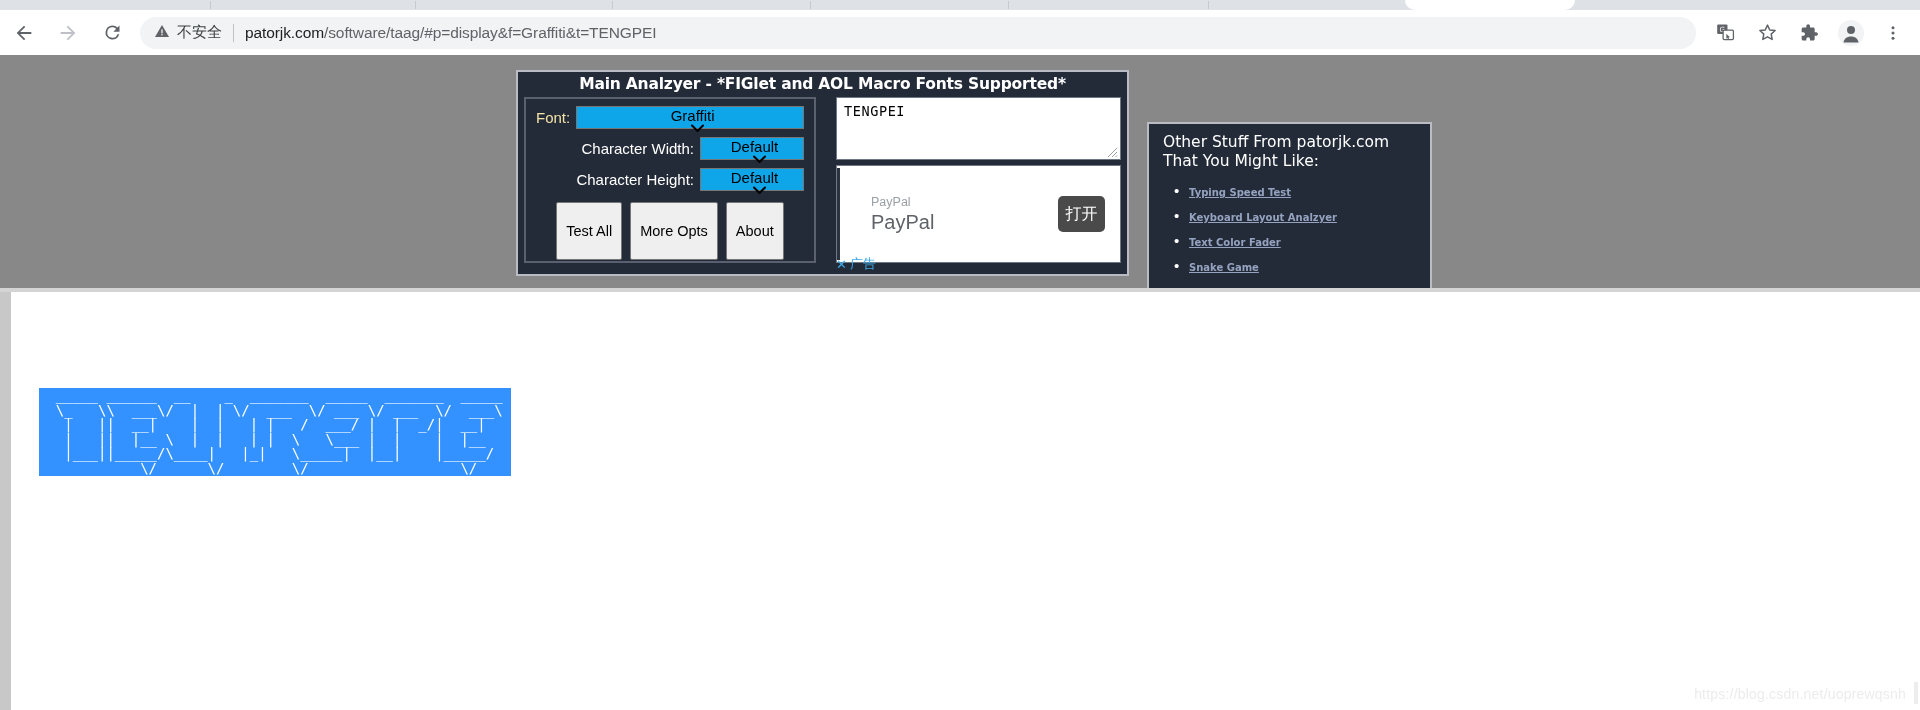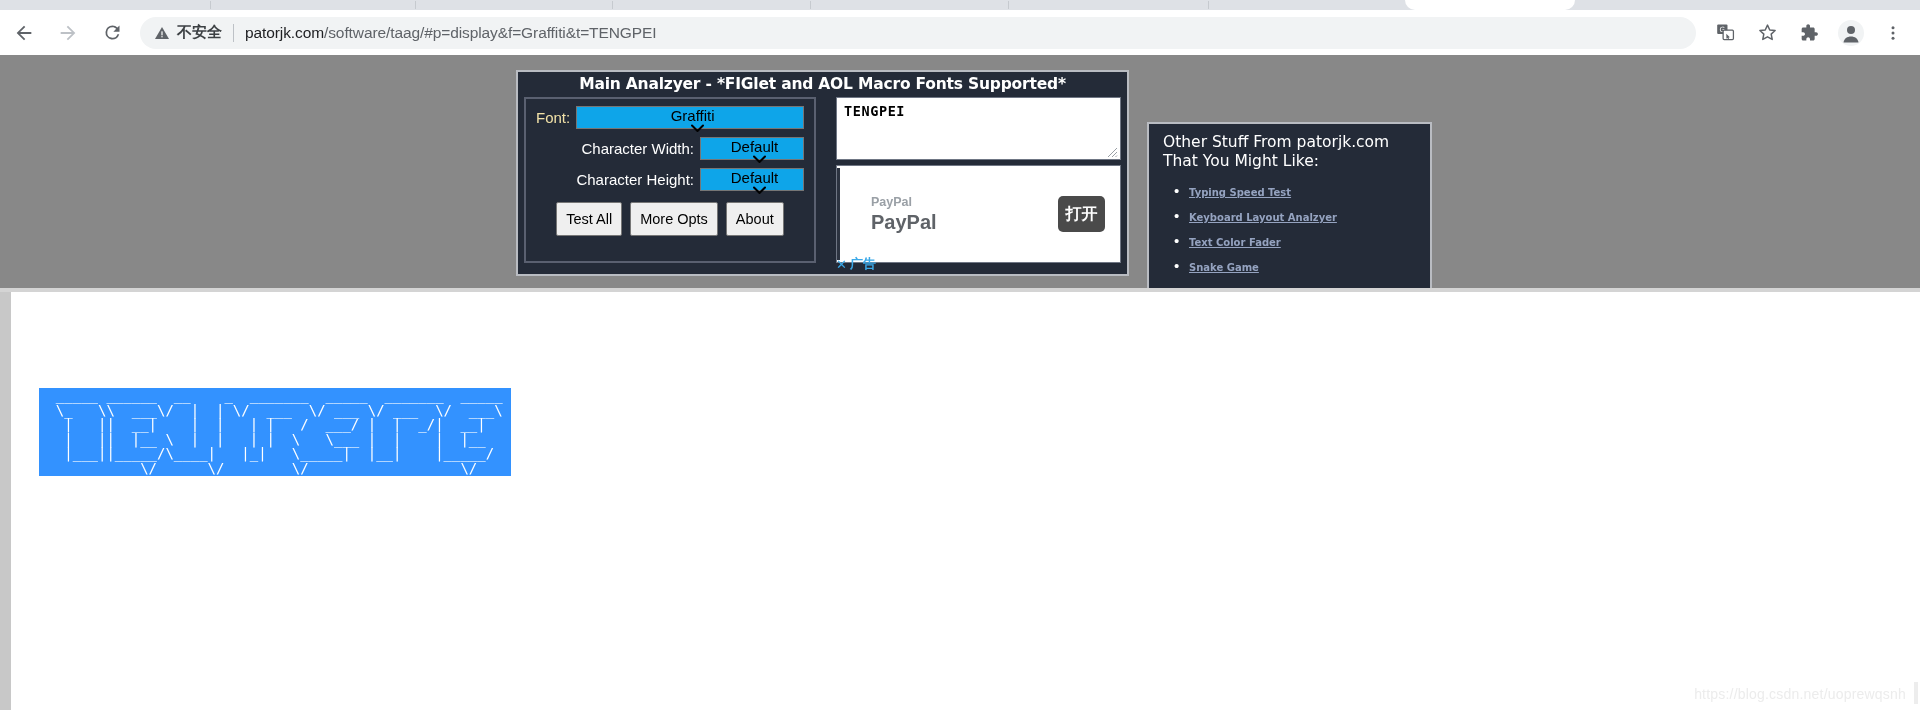--- a/index.html
+++ b/index.html
@@ -31,21 +31,21 @@
     display:flex; align-items:center; justify-content:center;
     border-radius:50%;
   }
   .nav-btn svg { display:block; }
   #omnibox {
     flex:1; height:32px; margin-left:8px; margin-right:8px;
     background:#f1f3f4; border-radius:16px;
     display:flex; align-items:center; padding:0 14px;
     min-width:0;
   }
-  #security-chip { display:flex; align-items:center; flex:0 0 auto;font-weight:bold; }
+  #security-chip { display:flex; flex:0 0 auto; }
   #security-chip .warn-tri { margin-right:7px; display:block; }
   #security-text {
     font-size:15px; color:#3c4043; white-space:nowrap;
     font-family:"DejaVu Sans", sans-serif;
   }
   #omnibox-divider {
     width:1px; height:18px; background:#bdc1c6; margin:0 11px; flex:0 0 auto;
   }
   #url-text {
     font-size:15.5px; color:#5f6368; white-space:nowrap; overflow:hidden;
@@ -103,24 +103,24 @@
     padding:0 5px 0 10px; box-sizing:border-box;
     font-size:15px; color:#000000; font-family:"Liberation Sans", sans-serif;flex-direction:column;
   }
   #sel-font { flex:1; }
   #sel-width { width:104px; }
   #sel-height { width:104px; }
   .chev { margin-left:10px; flex:0 0 auto; }
   #btn-row { display:flex; gap:8px; justify-content:center; margin-top:3px; }
   .btn {
     background:#efefef; border:1px solid #767676; border-radius:2px;
-    height:24px; padding:4px 9px; display:flex; align-items:center;
+    height:24px; padding:16px 9px; display:flex; align-items:center;
     font-size:14.5px; color:#000000; font-family:"Liberation Sans", sans-serif;
   }
-  #mc-right { flex:1; display:flex; flex-direction:column; gap:5px;font-weight:bold; }
+  #mc-right { flex:1; display:flex; flex-direction:column; gap:5px; }
   #input-text {
     background:#ffffff; border:1px solid #6f7684; height:63px;
     position:relative; box-sizing:border-box;
     padding:5px 7px;
     font-family:"DejaVu Sans Mono", monospace; font-size:13.5px; color:#000;
     letter-spacing:0.6px;
   }
   #resize-grip { position:absolute; right:2px; bottom:1px; }
   #ad-box {
     background:#ffffff; border:1px solid #6f7684; flex:1;

